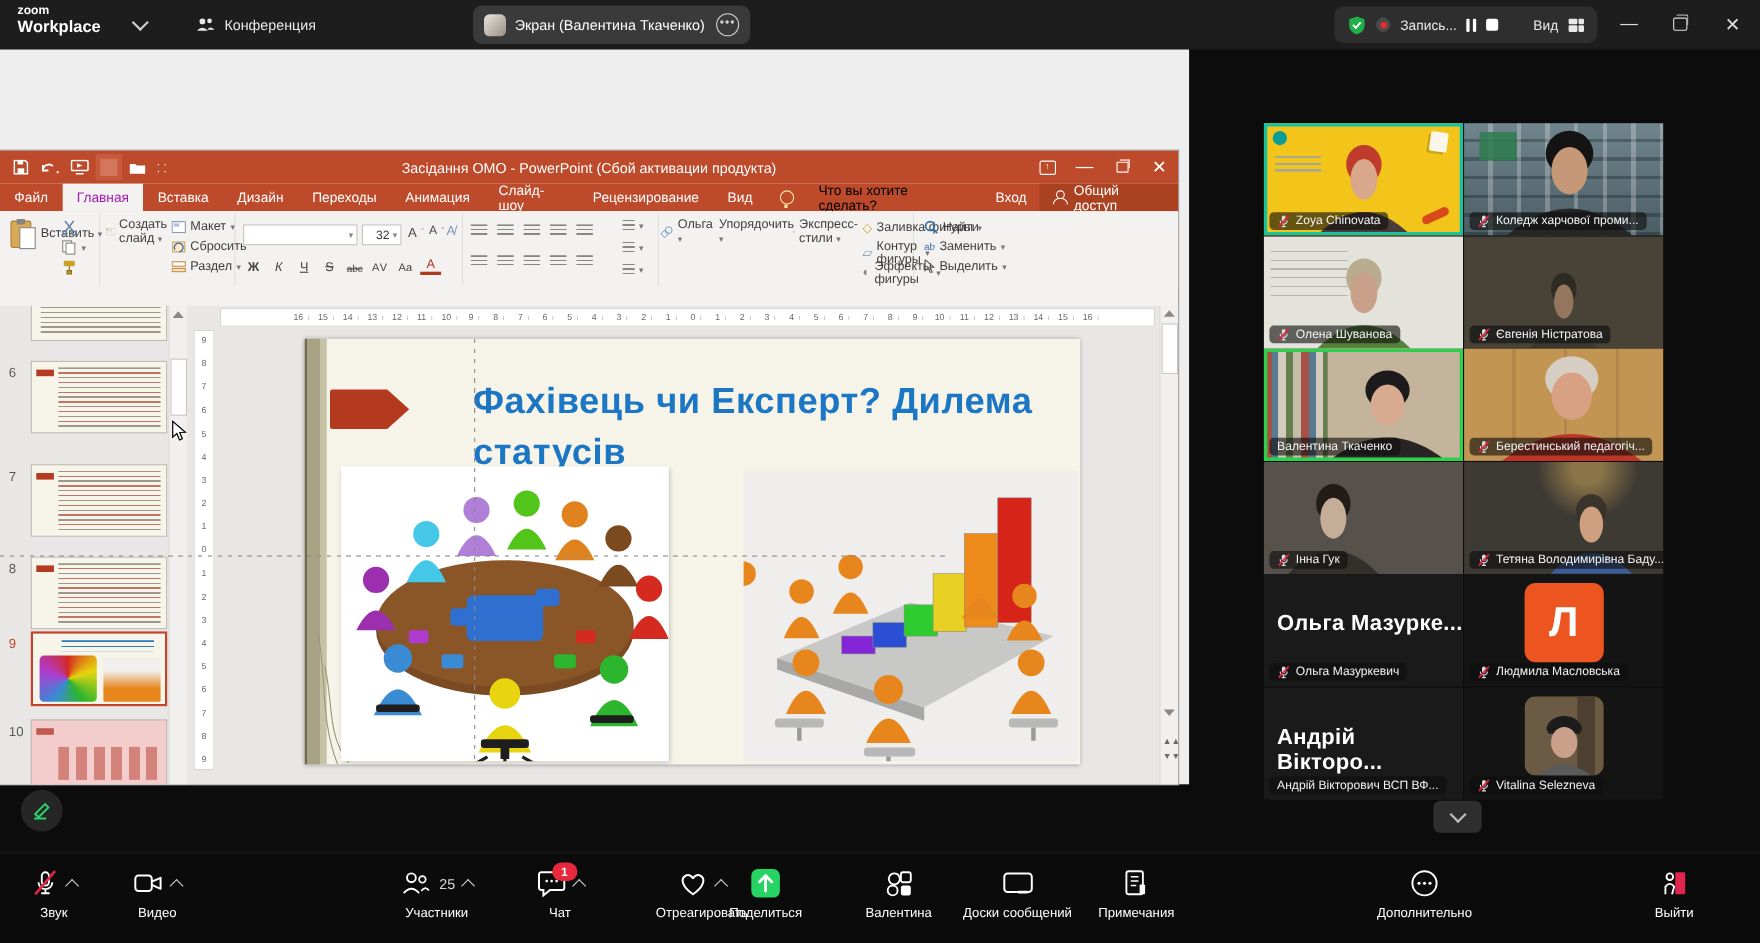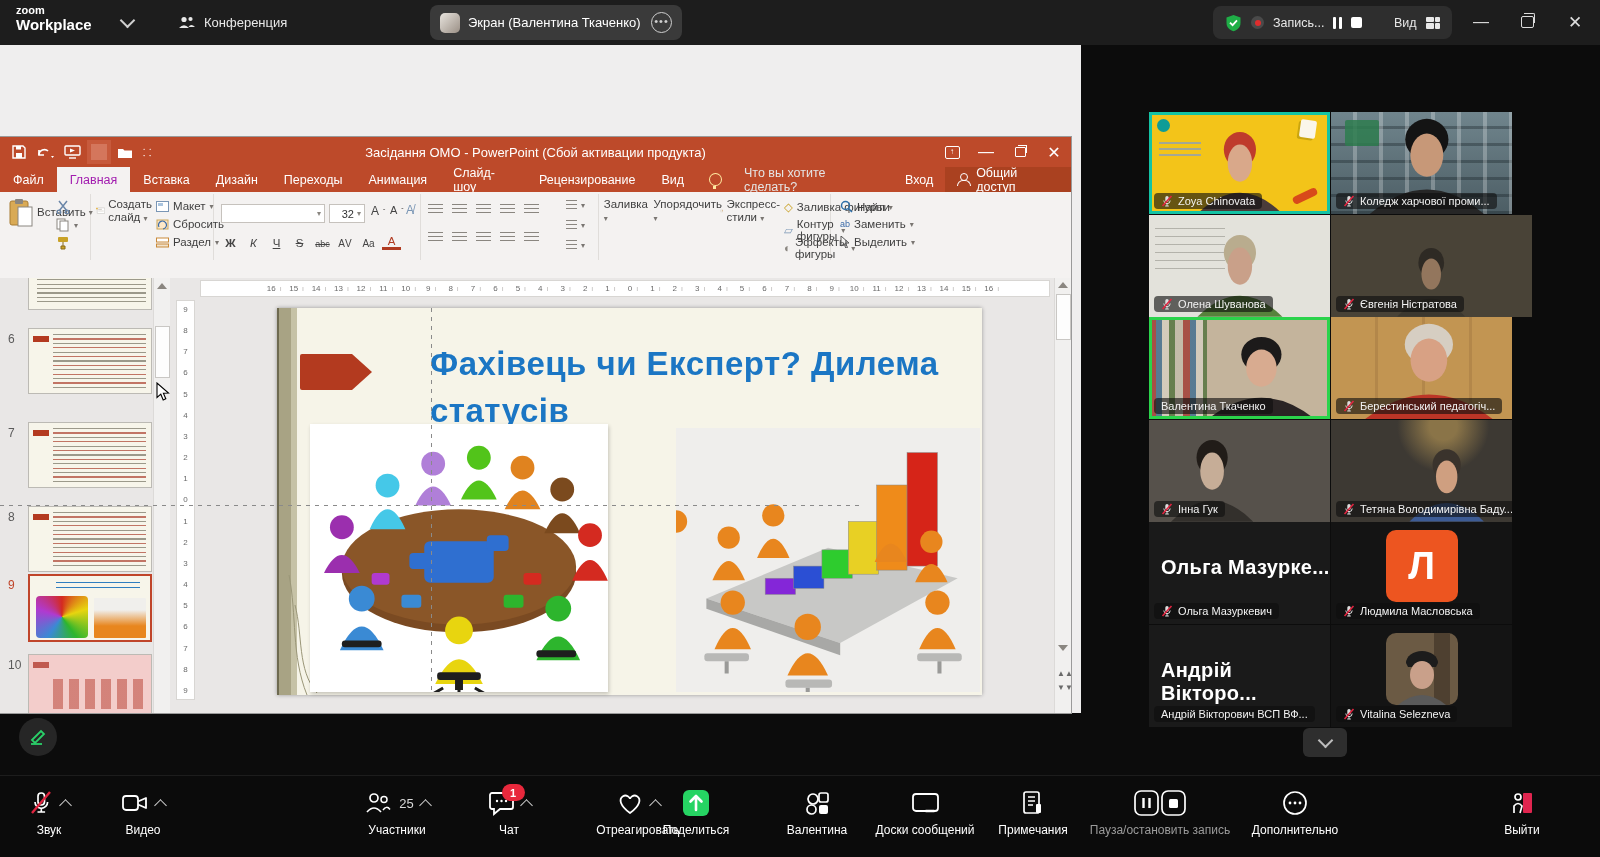--- a/index.html
+++ b/index.html
@@ -44,21 +44,21 @@
   .ppt-title .cap{position:absolute;left:0;right:0;text-align:center;font-size:13px;color:#fff;pointer-events:none;}
   .ppt-winbtns{position:absolute;right:0;top:0;height:30px;display:flex;align-items:center;}
   .ppt-winbtns .b{width:34px;height:30px;display:flex;align-items:center;justify-content:center;color:#fff;}
   .ppt-maxi{width:9px;height:8px;border:1.3px solid #fff;border-radius:1px;position:relative;}
   .ppt-maxi::before{content:"";position:absolute;left:2px;top:-3.4px;width:8px;height:7px;border:1.3px solid #fff;border-left:none;border-bottom:none;}
   .ribbonopt{width:13px;height:11px;border:1.3px solid #fff;border-radius:2px;position:relative;font-size:8px;line-height:10px;text-align:center;}
 
   .ppt-menu{position:absolute;left:0;top:30px;width:100%;height:25px;background:#bd4a2a;display:flex;align-items:stretch;font-size:12.5px;color:#fff;}
   .mtab{padding:0 13px;display:flex;align-items:center;}
   .mtab.active{background:#f4f2f1;color:#a21caf;}
-  .tellme{display:flex;align-items:center;gap:22px;padding:0 12px;color:#e5e5e5;}
+  .tellme{display:flex;align-items:center;gap:22px;padding:0 12px;color:#000000;}
   .bulb{width:11px;height:11px;border:1.4px solid #ffe9a0;border-radius:50%;position:relative;}
   .bulb::after{content:"";position:absolute;left:3px;bottom:-4px;width:3px;height:3px;background:#ffe9a0;}
   .menu-right{margin-left:auto;display:flex;align-items:stretch;}
   .signin{display:flex;align-items:center;padding:0 12px;}
   .shareseg{display:flex;align-items:center;gap:6px;padding:0 12px;background:#aa4120;}
   .personplus{width:13px;height:13px;position:relative;}
   .personplus::before{content:"";position:absolute;left:3px;top:0;width:6px;height:6px;border:1.3px solid #fff;border-radius:50%;}
   .personplus::after{content:"";position:absolute;left:0;bottom:0;width:12px;height:5px;border:1.3px solid #fff;border-bottom:none;border-radius:6px 6px 0 0;}
 
   
@@ -141,21 +141,21 @@
   .v-building::before{content:"";position:absolute;inset:0;background:
      repeating-linear-gradient(90deg,transparent 0 22px,rgba(255,255,255,.25) 22px 26px),
      repeating-linear-gradient(180deg,transparent 0 14px,rgba(20,30,35,.35) 14px 17px);}
   .v-building::after{content:"";position:absolute;left:14px;top:8px;width:34px;height:26px;background:#2e7d4f;opacity:.85;border-radius:2px;}
   .v-building .hair{fill:#141414;} .v-building .skin{fill:#c79878;} .v-building .top{fill:#262626;}
   .v-building .sil{width:86%;height:100%;left:10%;}
   .v-sketch{background:#e3e2db;}
   .v-sketch::before{content:"";position:absolute;left:6px;top:6px;width:70px;height:54px;background:
      repeating-linear-gradient(180deg,transparent 0 7px,rgba(90,90,80,.35) 7px 8px);}
   .v-sketch .hair{fill:#b9ac8e;} .v-sketch .skin{fill:#c9a089;} .v-sketch .top{fill:#57823c;}
-  .v-dim{background:#494337;padding-left:20px;}
+  .v-dim{background:#494337;}
   .v-dim .hair{fill:#2e2a24;} .v-dim .skin{fill:#93765d;} .v-dim .top{fill:#3c382f;}
   .v-dim .sil{width:46%;left:27%;height:72%;}
   .v-books{background:linear-gradient(90deg,#b9a88e 0 58px,#c4b49c 58px);}
   .v-books::before{content:"";position:absolute;left:0;top:0;width:58px;height:100%;background:
      repeating-linear-gradient(90deg,#a33a34 0 7px,#3f6f94 7px 13px,#d9d3c6 13px 20px,#52743e 20px 26px,#c7c0b0 26px 34px);opacity:.8;}
   .v-books .hair{fill:#1c1a1a;} .v-books .skin{fill:#d8ab90;} .v-books .top{fill:#2a2424;}
   .v-books .sil{width:80%;left:22%;}
   .v-wood{background:repeating-linear-gradient(90deg,#c29552 0 44px,#b3874a 44px 47px);}
   .v-wood .hair{fill:#d6cec2;} .v-wood .skin{fill:#d8a184;} .v-wood .top{fill:#bc3527;}
   .v-wood .sil{width:96%;left:6%;height:100%;}
@@ -423,21 +423,21 @@
               <span class="dd">▾</span>
             </div>
         </div>
 
         <div class="rg" style="left:598px;width:232px">
           <div class="bigbtn" style="left:2px;top:4px;width:48px">
             <svg width="30" height="26" viewBox="0 0 30 26">
               <circle cx="18" cy="9" r="7" fill="none" stroke="#2f6fa8" stroke-width="1.3"></circle>
               <rect x="5" y="11" width="11" height="11" transform="rotate(45 10 16)" fill="none" stroke="#2f6fa8" stroke-width="1.3"></rect>
             </svg>
-            <span class="label2"><span>Заливка</span><br><span class="dd">▾</span></span>
+            <span class="label2"><span>Ольга</span><br><span class="dd">▾</span></span>
           </div>
           <div class="bigbtn" style="left:52px;top:4px;width:72px">
             <svg width="26" height="26" viewBox="0 0 26 26">
               <rect x="3" y="2" width="10" height="10" fill="#fff" stroke="#9a9690"></rect>
               <rect x="9" y="7" width="10" height="10" fill="#e8c170" stroke="#b5914a"></rect>
               <rect x="6" y="13" width="10" height="10" fill="#fff" stroke="#9a9690"></rect>
             </svg>
             <span class="label2"><span>Упорядочить</span><br><span class="dd">▾</span></span>
           </div>
           <div class="bigbtn" style="left:122px;top:4px;width:60px">
@@ -998,33 +998,20 @@
           <span class="iconwrap">
             <svg width="24" height="26" viewBox="0 0 24 26">
               <rect x="3" y="2" width="15" height="21" rx="2" fill="none" stroke="#fff" stroke-width="1.7"></rect>
               <path d="M7,7 h7 M7,11 h7 M7,15 h5" stroke="#fff" stroke-width="1.4"></path>
               <rect x="15" y="14" width="5" height="9" rx="1" fill="#fff"></rect>
             </svg>
           </span>
         </div>
         <span class="lbl">Примечания</span>
       </div>
-      <div class="tbitem" style="left: 1082px; width: 156px;">
-        <div class="irow">
-          <span class="iconwrap">
-            <svg width="52" height="26" viewBox="0 0 52 26">
-              <rect x="1" y="1" width="23" height="24" rx="6" fill="none" stroke="#fff" stroke-width="1.7"></rect>
-              <path d="M9.5,8 v10 M15.5,8 v10" stroke="#fff" stroke-width="2.4"></path>
-              <rect x="28" y="1" width="23" height="24" rx="6" fill="none" stroke="#fff" stroke-width="1.7"></rect>
-              <rect x="35" y="9" width="9" height="9" rx="1.5" fill="#fff"></rect>
-            </svg>
-          </span>
-        </div>
-        <span class="lbl dim">Пауза/остановить запись</span>
-      </div>
       <div class="tbitem" style="left: 1243px; width: 104px;">
         <div class="irow">
           <span class="iconwrap">
             <svg width="26" height="26" viewBox="0 0 26 26">
               <circle cx="13" cy="13" r="11" fill="none" stroke="#fff" stroke-width="1.7"></circle>
               <circle cx="8" cy="13" r="1.4" fill="#fff"></circle>
               <circle cx="13" cy="13" r="1.4" fill="#fff"></circle>
               <circle cx="18" cy="13" r="1.4" fill="#fff"></circle>
             </svg>
           </span>

